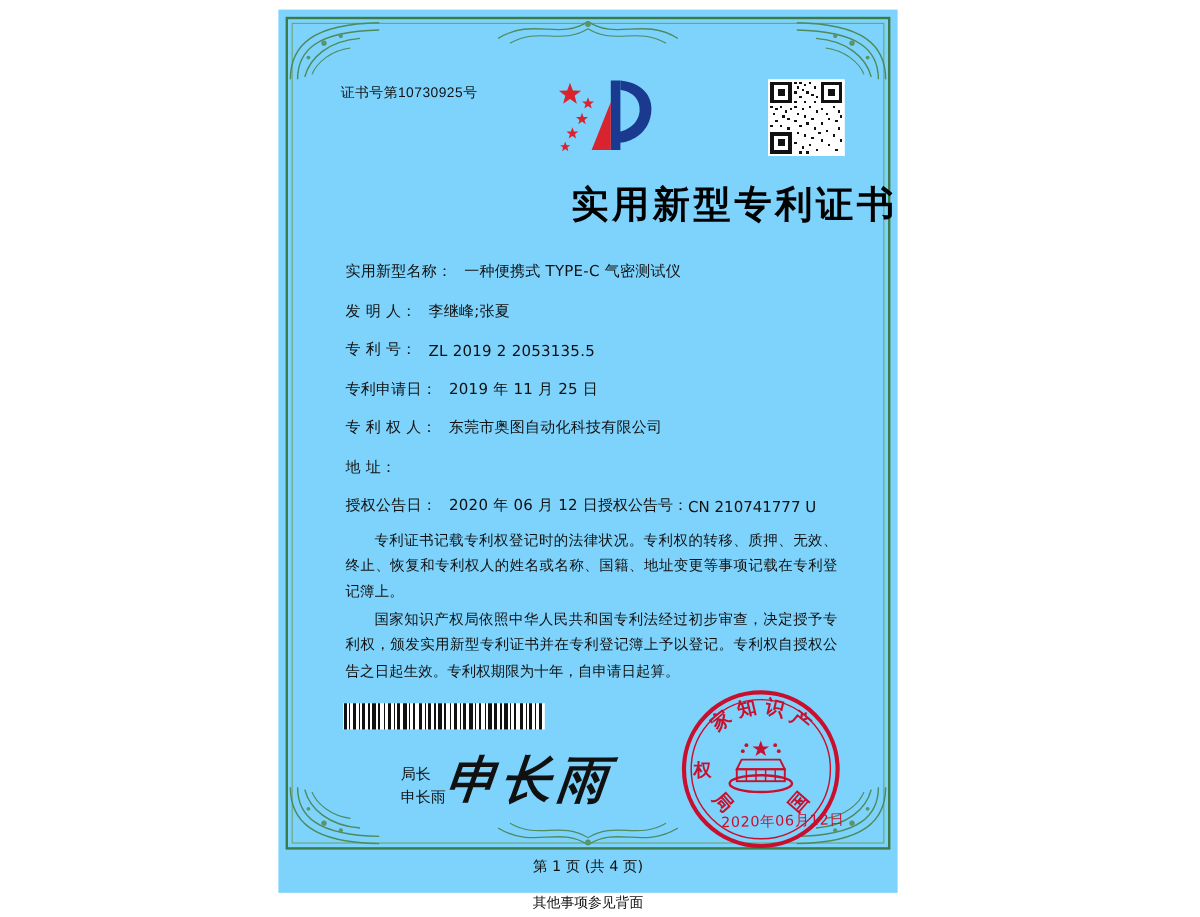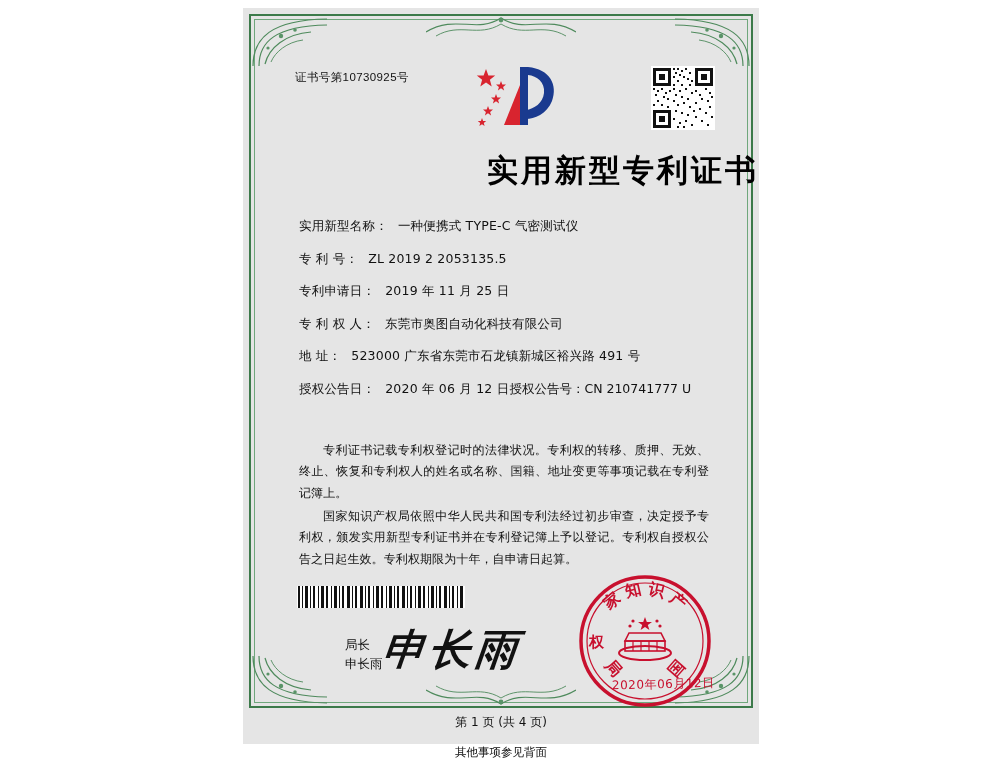--- a/index.html
+++ b/index.html
@@ -18,25 +18,25 @@
   .page {
     position: relative;
     width: 1000px;
     height: 764px;
     background: #ffffff;
   }
 
   
   .certificate {
     position: absolute;
-    left: 243px;
+    left: 232px;
     top: 8px;
     width: 516px;
     height: 736px;
-    background: #e5e5e5;
+    background: #7dd3fc;
   }
 
   
   .border-outer {
     position: absolute;
     left: 6px;
     top: 6px;
     right: 6px;
     bottom: 36px;
     border: 2px solid #3c7a4a;
@@ -124,21 +124,21 @@
 
   
   .fields {
     position: absolute;
     left: 56px;
     top: 210px;
     right: 48px;
   }
   .field-row {
     display: flex;
-    align-items: flex-start;
+    align-items: flex-end;
     margin-bottom: 15.5px;
     font-size: 12.5px;
     font-family: "DejaVu Sans", "Liberation Sans", sans-serif;
     color: #111;
   }
   .field-label {
     white-space: nowrap;
     letter-spacing: 0.2px;
   }
   .field-value {
@@ -438,34 +438,37 @@
     </div>
 
     <div class="title">实用新型专利证书</div>
 
     <div class="fields">
       <div class="field-row">
         <span class="field-label">实用新型名称：</span>
         <span class="field-value">一种便携式 TYPE-C 气密测试仪</span>
       </div>
       <div class="field-row">
+        <span class="field-label">发 明 人：</span>
+        <span class="field-value">李继峰;张夏</span>
+      </div>
+      <div class="field-row">
         <span class="field-label">专 利 号：</span>
         <span class="field-value">ZL 2019 2 2053135.5</span>
       </div>
       <div class="field-row">
         <span class="field-label">专利申请日：</span>
         <span class="field-value">2019 年 11 月 25 日</span>
       </div>
       <div class="field-row">
         <span class="field-label">专 利 权 人：</span>
         <span class="field-value">东莞市奥图自动化科技有限公司</span>
       </div>
       <div class="field-row">
         <span class="field-label">地 址：</span>
-        <span class="field-value">523000  广东省东莞市石龙镇新城区裕兴路 491 号</span>
       </div>
       <div class="field-row">
         <span class="field-label">授权公告日：</span>
         <span class="field-value">2020 年 06 月 12 日</span>
         <span class="secondary-label">授权公告号：</span>
         <span class="secondary-value">CN 210741777 U</span>
       </div>
     </div>
 
     <div class="body-text">

